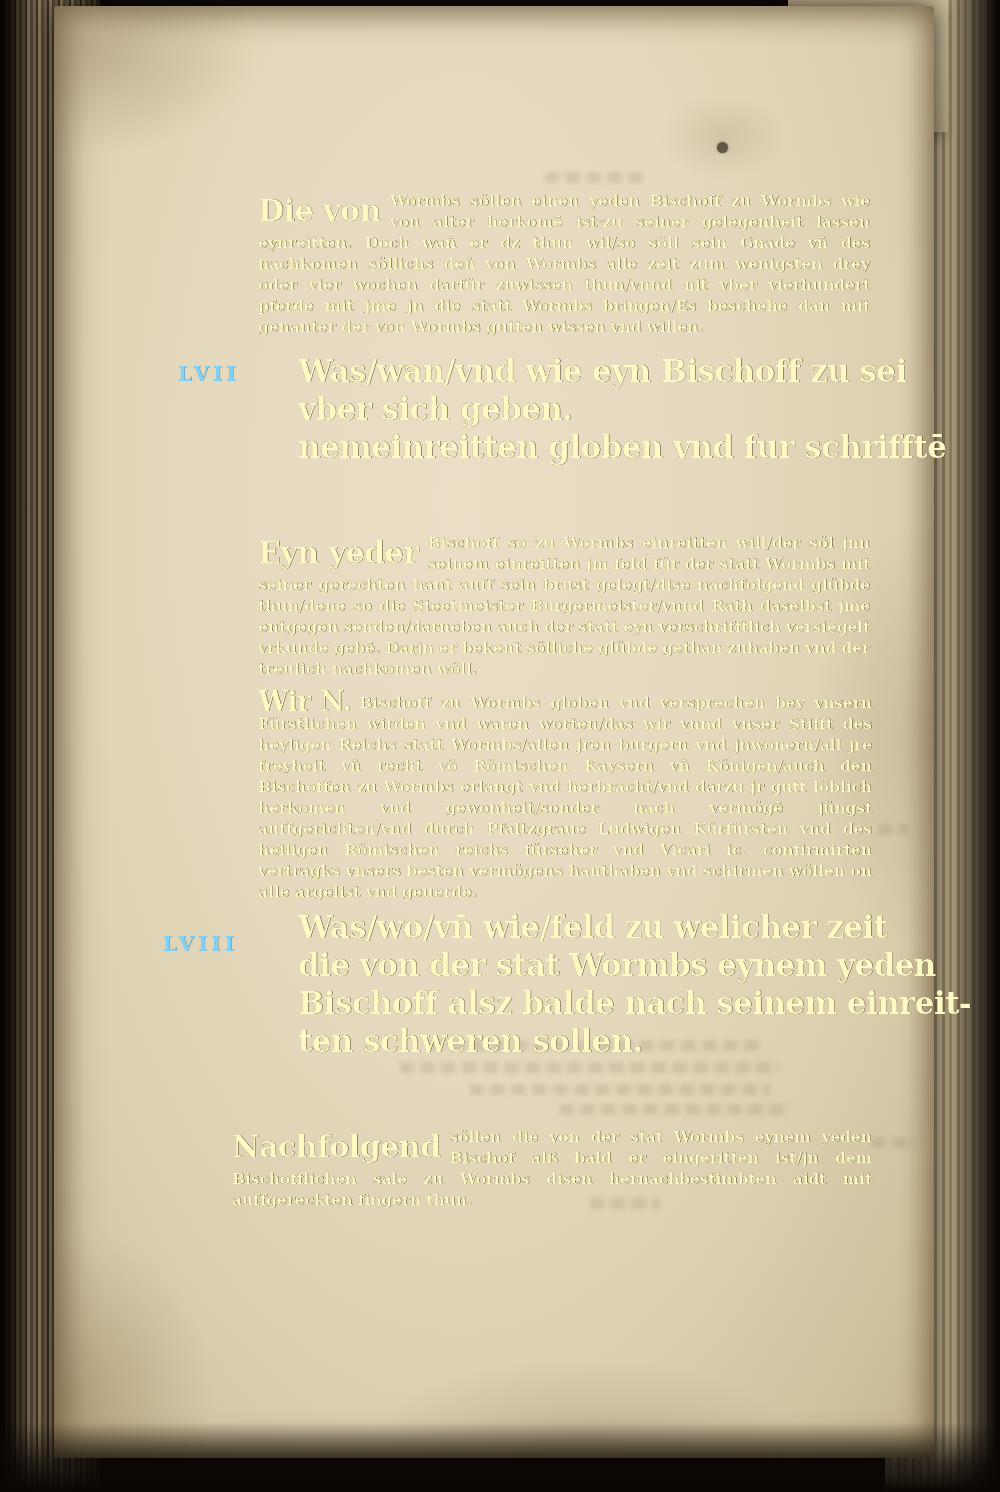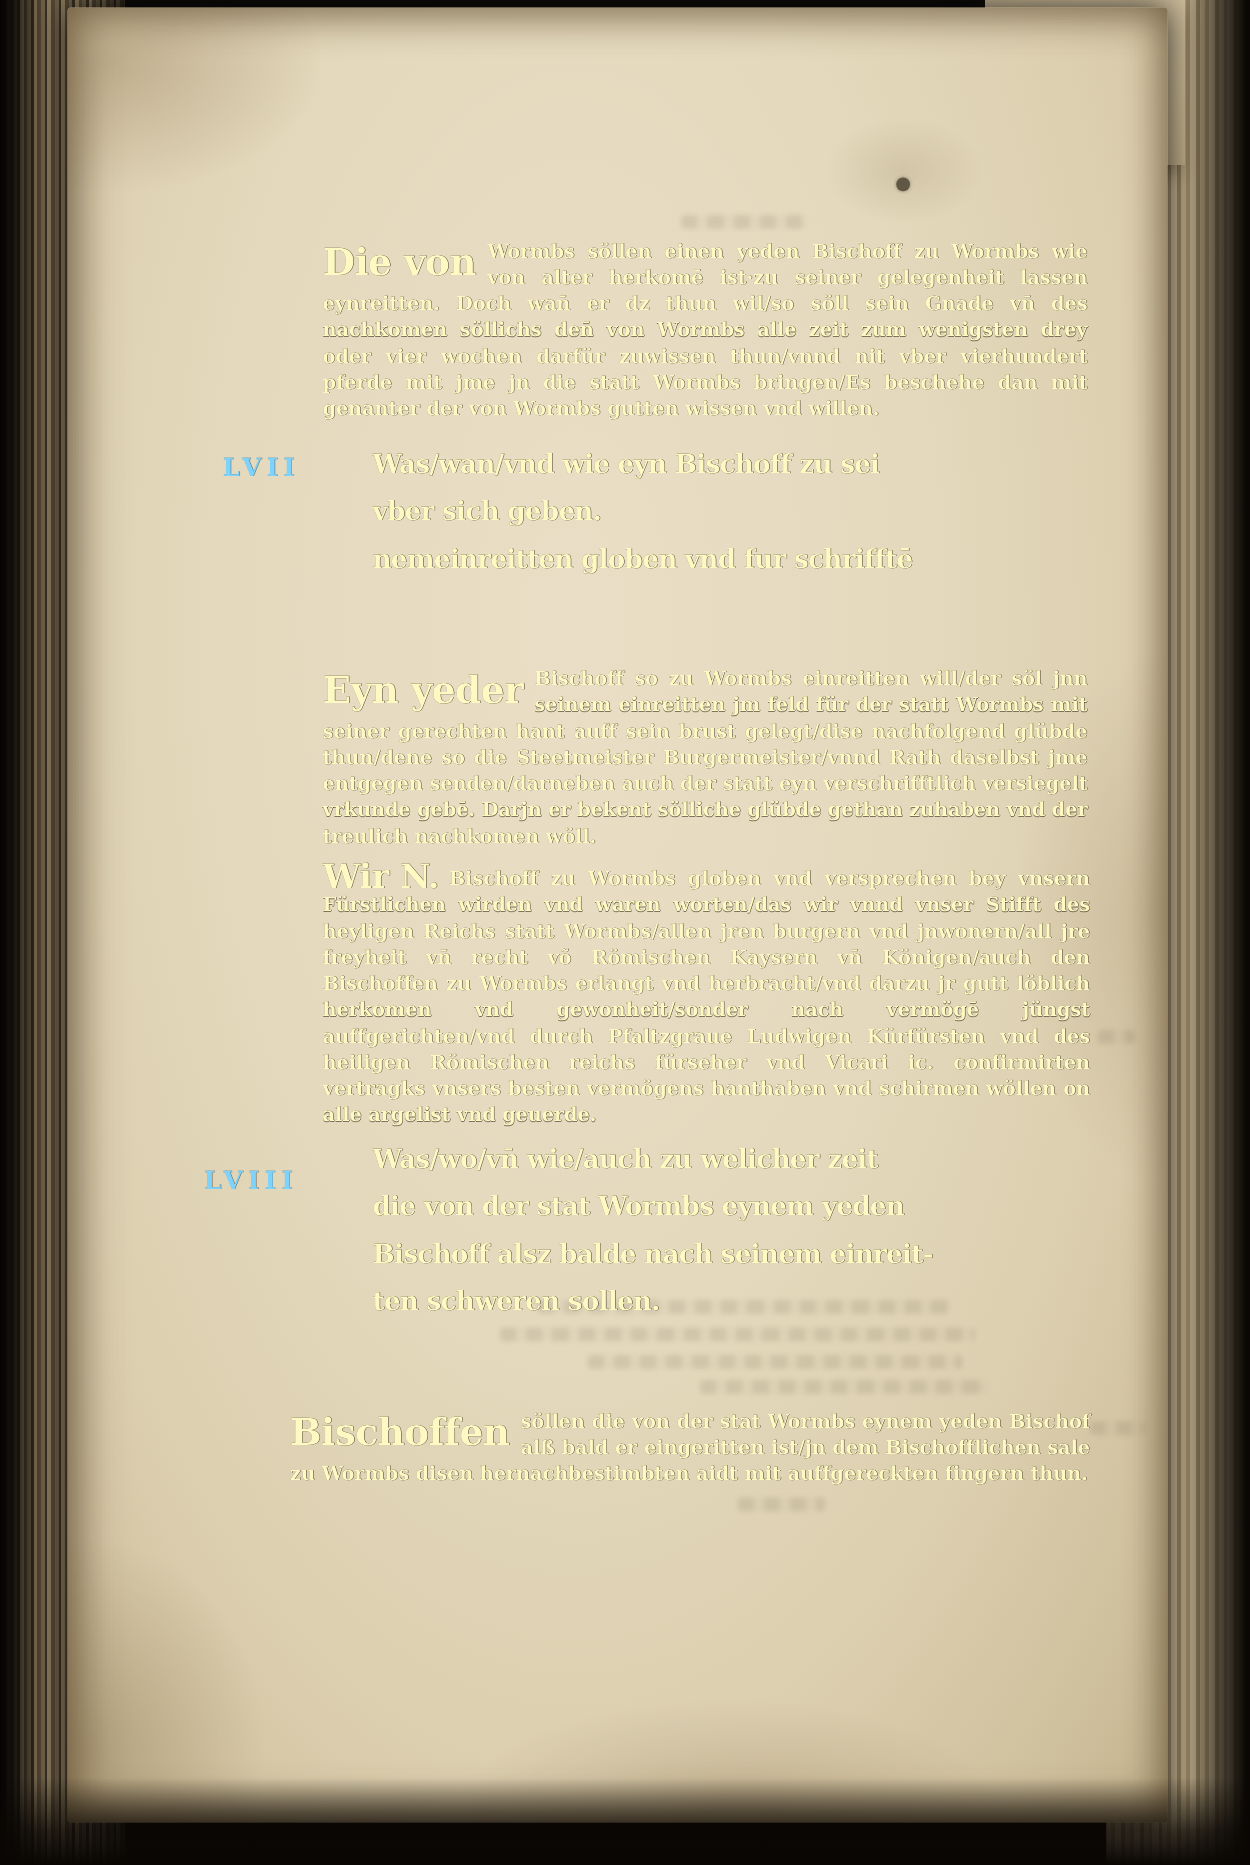--- a/index.html
+++ b/index.html
@@ -74,21 +74,21 @@
     white-space:nowrap;
   }
   .para .lead-one{
     float:left;
     font-size:27px;line-height:21px;
     padding-right:8px;margin-top:-1px;
     letter-spacing:-0.5px;white-space:nowrap;
   }
   .heading{
     position:absolute;
-    font-size:21px;line-height:38px;font-weight:bold;
+    font-size:31px;line-height:38px;font-weight:bold;
     letter-spacing:-0.6px;white-space:nowrap;
   }
   .marginal{
     position:absolute;
     font-size:20px;font-weight:bold;
     letter-spacing:4px;color:#7dd3fc;
     text-shadow:0.3px 0 0 rgba(69,58,41,.8);
   }
 
   
@@ -138,24 +138,24 @@
 
   <div class="para ink" style="left:258px;top:532px;width:612px;">
     <span class="lead">Eyn yeder</span><span>Bischoff so zu Wormbs einreitten will/der söl jnn seinem einreitten jm feld für der statt Wormbs mit seiner gerechten hant auff sein brust gelegt/dise nachfolgend glübde thun/dene so die Steetmeister Burgermeister/vnnd Rath daselbst jme entgegen senden/darneben auch der statt eyn verschrifftlich versiegelt vrkunde gebē. Darjn er bekent sölliche glübde gethan zuhaben vnd der treulich nachkomen wöll.</span>
   </div>
 
   <div class="para ink" style="left:258px;top:692px;width:614px;">
     <span class="lead-one">Wir N.</span><span>Bischoff zu Wormbs globen vnd versprechen bey vnsern Fürstlichen wirden vnd waren worten/das wir vnnd vnser Stifft des heyligen Reichs statt Wormbs/allen jren burgern vnd jnwonern/all jre freyheit vn̄ recht võ Römischen Kaysern vn̄ Königen/auch den Bischoffen zu Wormbs erlangt vnd herbracht/vnd darzu jr gutt löblich herkomen vnd gewonheit/sonder nach vermögē jüngst auffgerichten/vnd durch Pfaltzgraue Ludwigen Kürfürsten vnd des heiligen Römischen reichs fürseher vnd Vicari ic. confirmirten vertragks vnsers besten vermögens hanthaben vnd schirmen wöllen on alle argelist vnd geuerde.</span>
   </div>
 
   <div class="heading ink" style="left:298px;top:908px;">
-    <div>Was/wo/vn̄ wie/auch zu welicher zeit</div>
+    <div>Was/wo/vn̄ wie/feld zu welicher zeit</div>
     <div>die von der stat Wormbs eynem yeden</div>
     <div>Bischoff alsz balde nach seinem einreit-</div>
     <div>ten schweren sollen.</div>
   </div>
 
   <div class="para ink" style="left:232px;top:1126px;width:640px;">
-    <span class="lead">Bischoffen</span><span>söllen die von der stat Wormbs eynem yeden Bischof alß bald er eingeritten ist/jn dem Bischofflichen sale zu Wormbs disen hernachbestimbten aidt mit auffgereckten fingern thun.</span>
+    <span class="lead">Nachfolgend</span><span>söllen die von der stat Wormbs eynem yeden Bischof alß bald er eingeritten ist/jn dem Bischofflichen sale zu Wormbs disen hernachbestimbten aidt mit auffgereckten fingern thun.</span>
   </div>
 
   <div class="bottom-vignette"></div>
 </div>
 
 </body></html>

